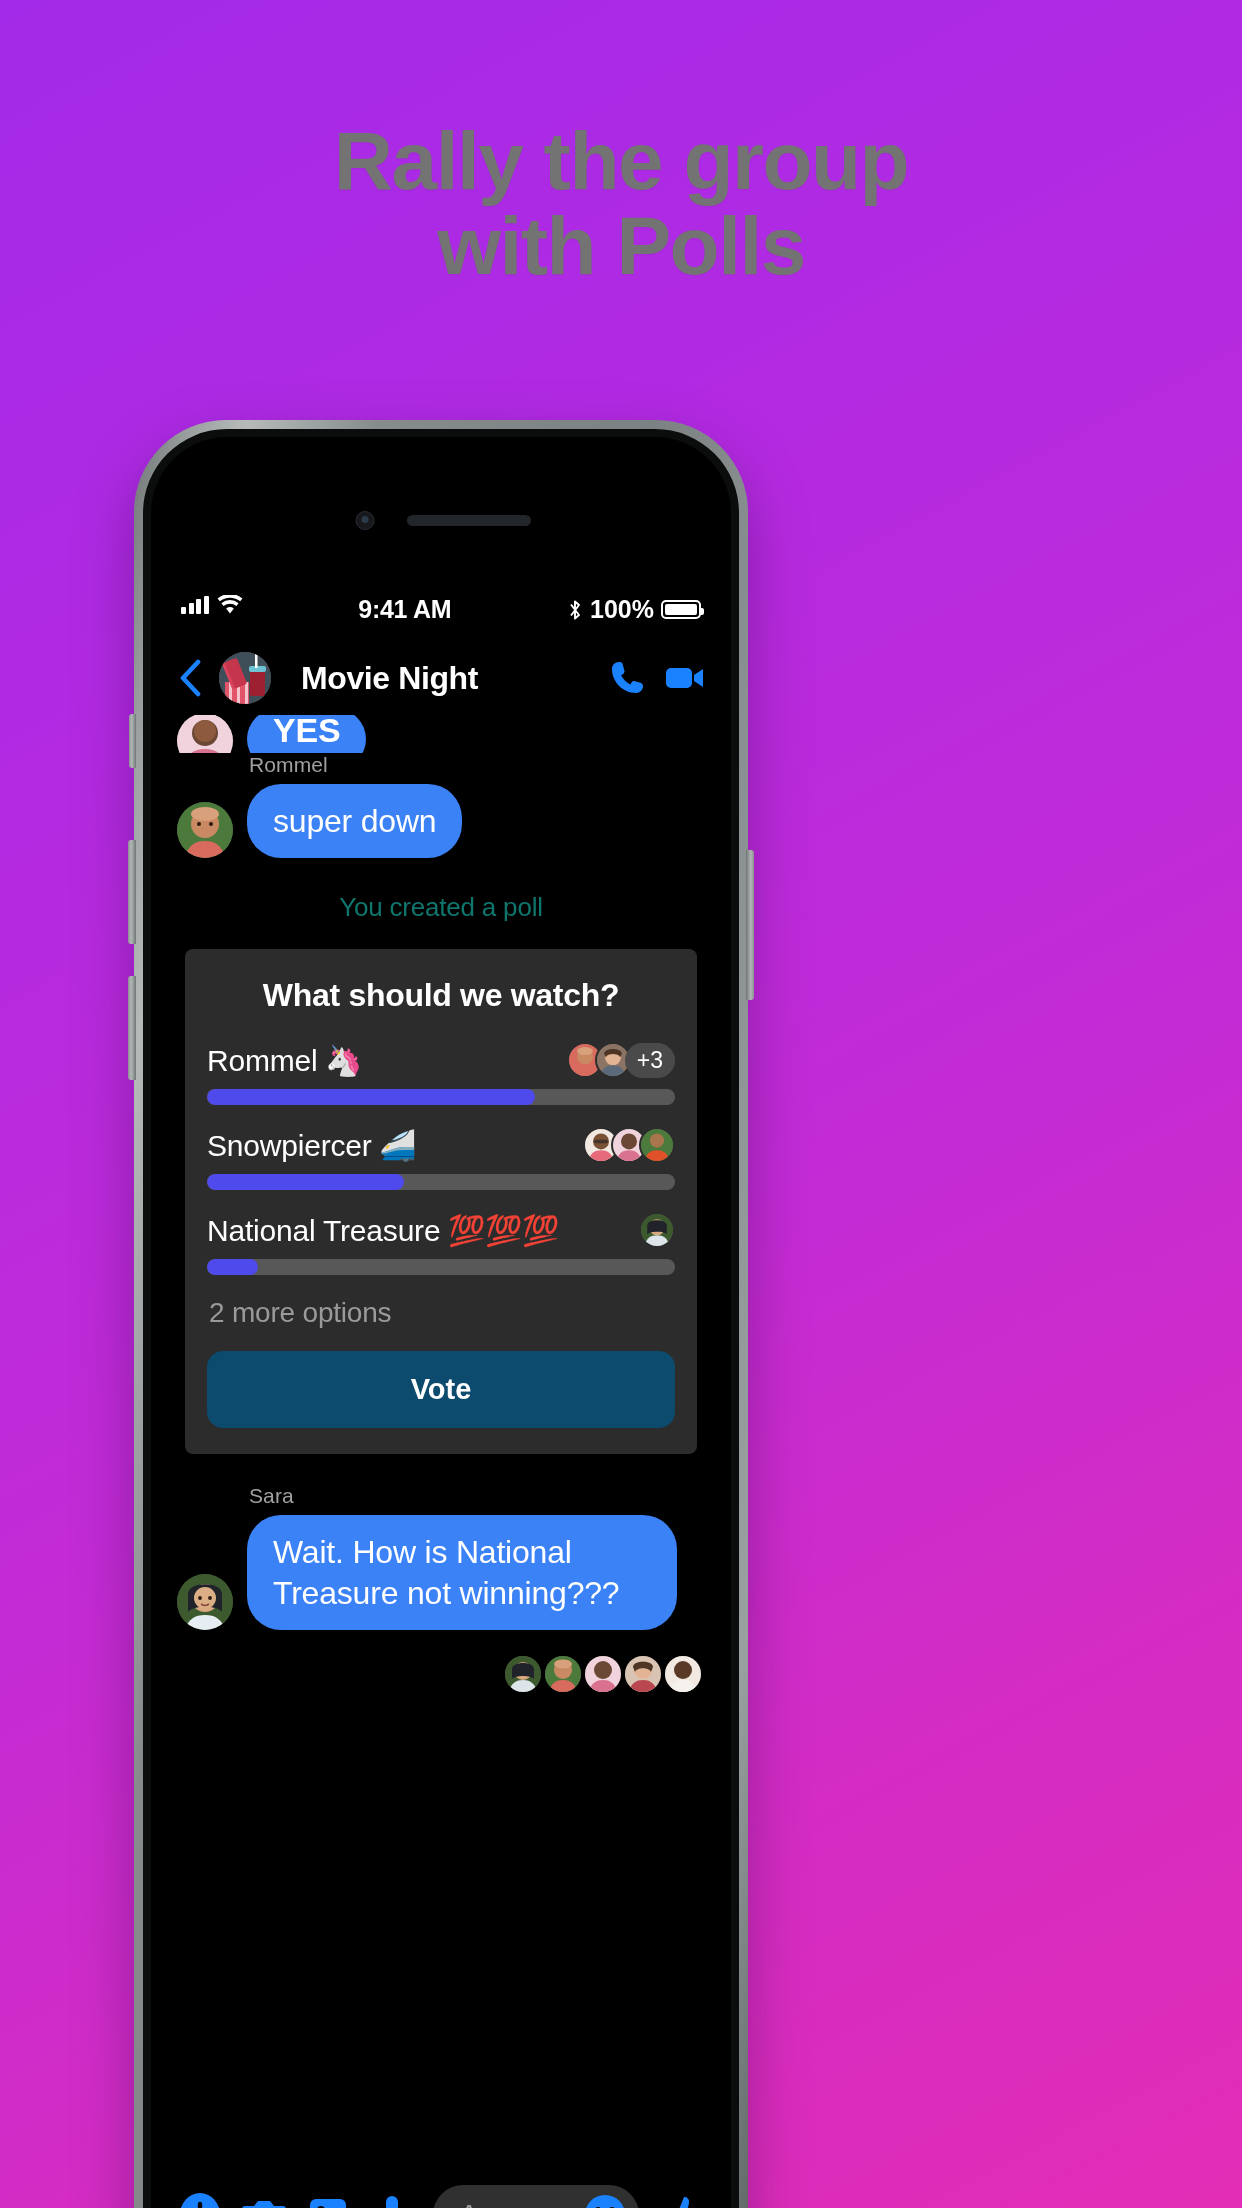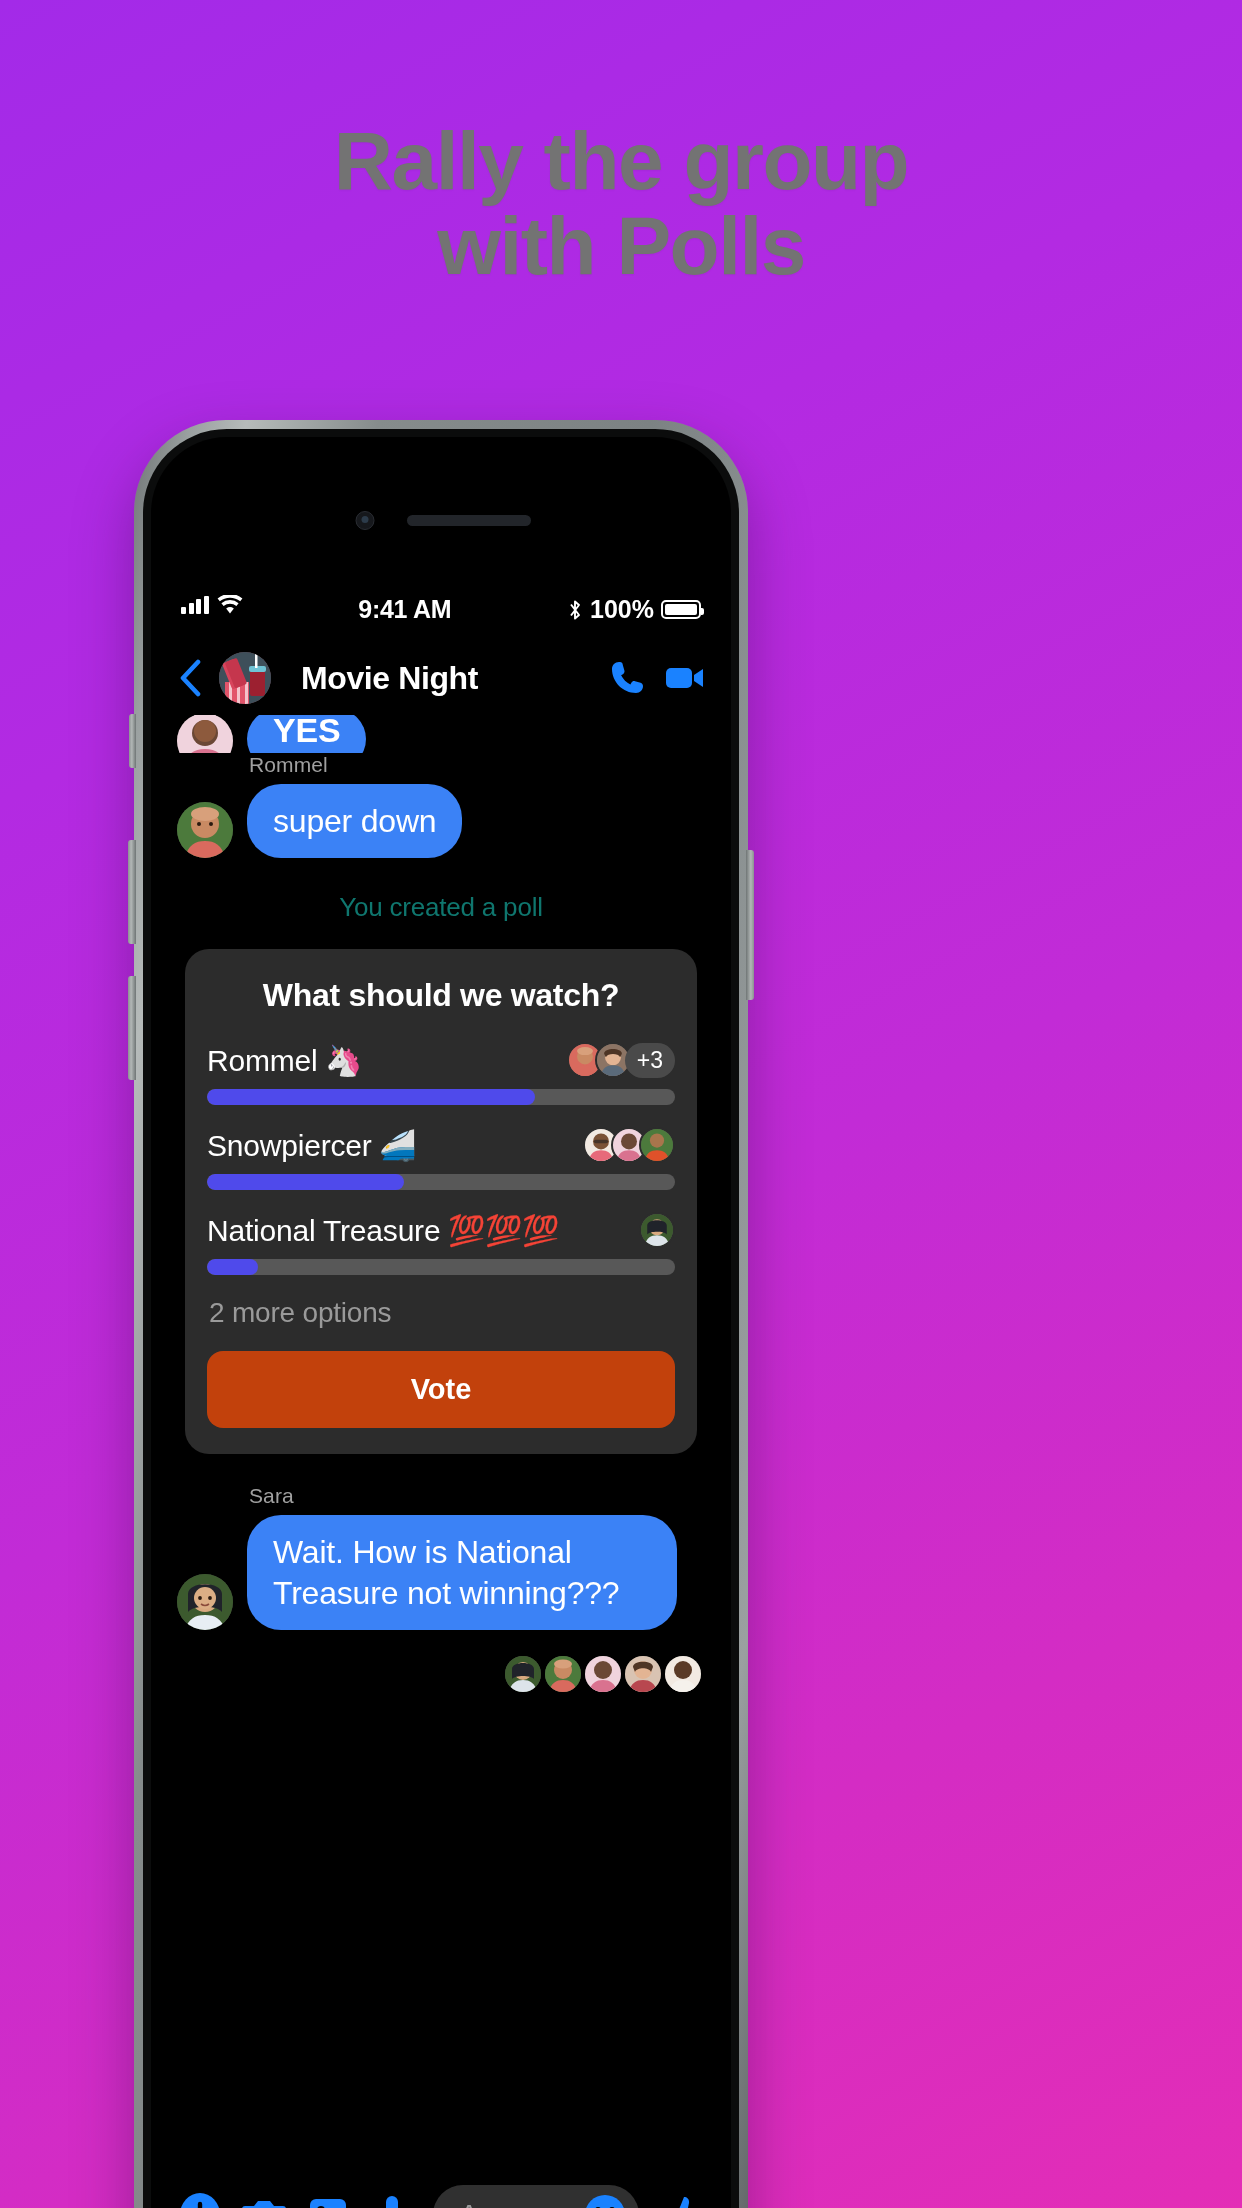--- a/index.html
+++ b/index.html
@@ -182,21 +182,21 @@
     text-align: center;
     color: #0f766e;
     font-size: 26px;
     margin: 34px 0 26px;
     letter-spacing: -0.2px;
   }
 
   
   .poll-card {
     background: #2c2c2c;
-    border-radius: 24px;
+    border-radius: 8px;
     padding: 28px 22px 26px;
     margin: 0 8px;
   }
   .poll-title {
     text-align: center;
     font-size: 32px; font-weight: bold;
     letter-spacing: -0.3px;
     margin-bottom: 28px;
   }
   .poll-option { margin-bottom: 22px; }
@@ -232,21 +232,21 @@
     background: #585858;
     overflow: hidden;
   }
   .fill { height: 100%; border-radius: 8px; background: #4f4aeb; }
   .more-options {
     color: #9a9a9a; font-size: 28px;
     margin: 0 0 22px 2px;
     letter-spacing: -0.2px;
   }
   .vote-btn {
-    background: #c2410c;
+    background: #0c4a6e;
     border-radius: 16px;
     text-align: center;
     font-size: 29px; font-weight: bold;
     padding: 22px 0;
     color: #fff;
     border: none; width: 100%;
     font-family: inherit;
     cursor: pointer;
   }
 

